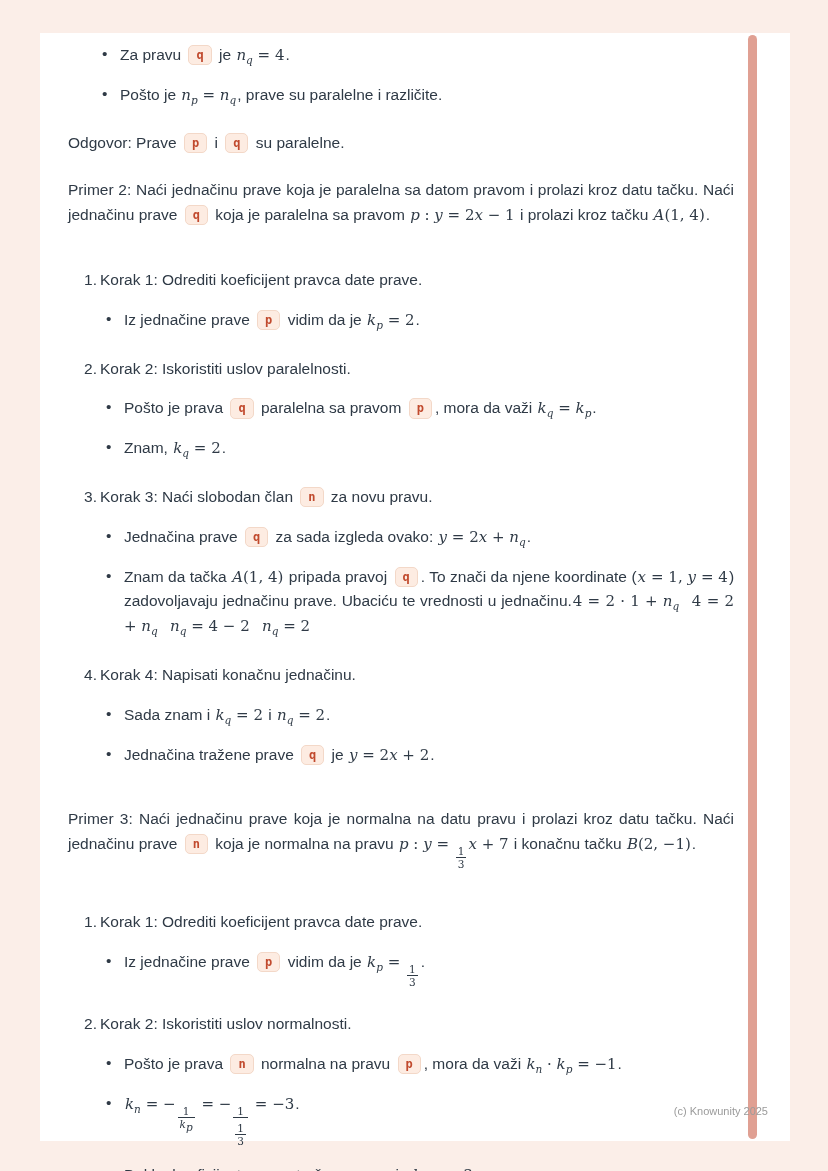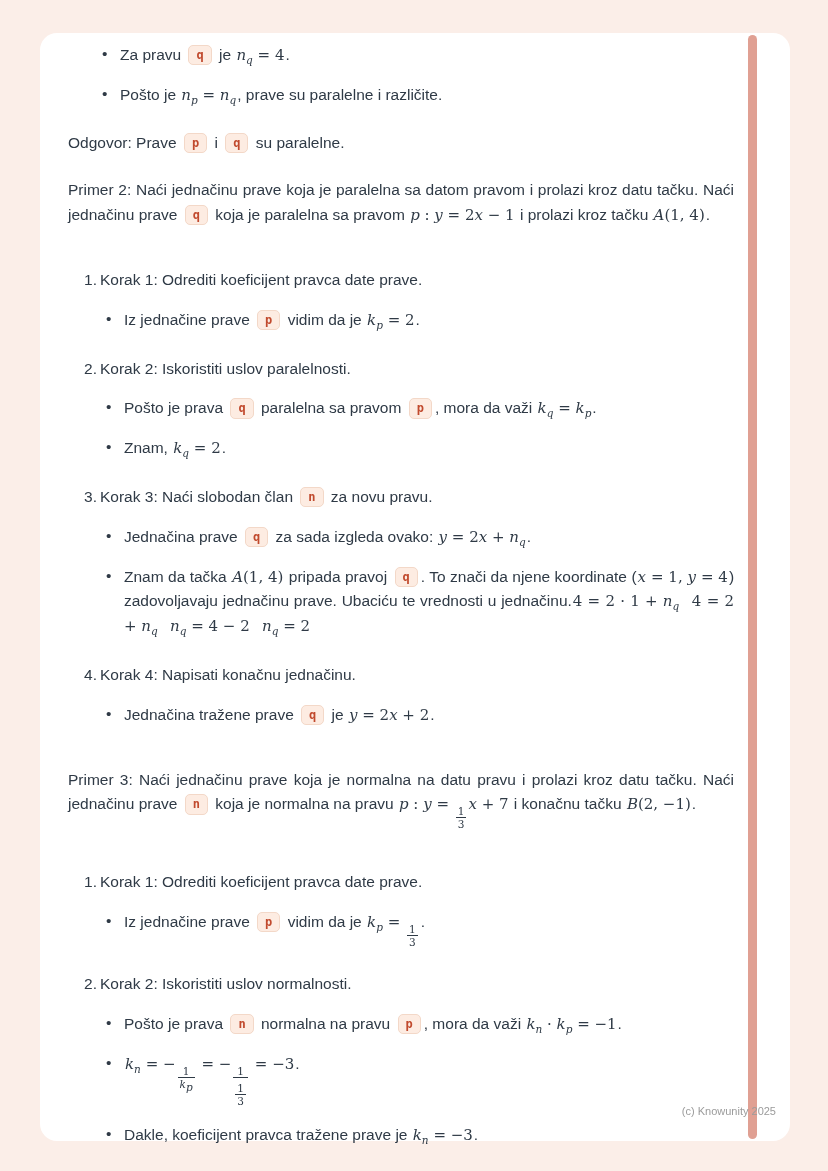--- a/index.html
+++ b/index.html
@@ -4,21 +4,20 @@
 <style>
   html,body{margin:0;padding:0;}
   body{
     width:828px;height:1171px;position:relative;overflow:hidden;
     background:#fbeee8;
     font-family:"Liberation Sans",sans-serif;
   }
   .page-card{
     position:absolute;left:40px;top:33px;width:750px;height:1108px;
     background:#ffffff;
-    border-radius:17px;
   }
   .ribbon{
     position:absolute;top:2px;right:33px;width:9px;height:1104px;
     background:#e0a093;border-radius:5px;
   }
   .content{
     position:relative;
     padding:10px 56px 0 28px;
     color:#2f3a46;font-size:15.5px;line-height:1.6;
   }
@@ -42,21 +41,21 @@
   }
   .math{font-family:"DejaVu Serif",serif;font-size:15px;margin:0 1px;}
   .mi{font-style:italic;}
   .mr{font-style:normal;}
   sub.msub{font-size:10.5px;font-style:italic;line-height:0;font-family:"DejaVu Serif",serif;}
   .frac{display:inline-flex;flex-direction:column;align-items:center;vertical-align:-6px;margin:0 2px;line-height:1.15;}
   .frac .fnum{font-size:10.5px;padding:0 2px;}
   .frac .fden{font-size:10.5px;padding:0 2px;border-top:1px solid #2f3a46;}
   .frac .frac{vertical-align:-4px;margin:1px 0;}
   .watermark{
-    position:absolute;right:14px;bottom:24px;
+    position:absolute;right:22px;bottom:24px;
     font-size:11px;color:#9b9b9b;z-index:5;
   }
 </style>
 </head>
 <body>
 
 <div class="page-card">
   <div class="content">
       <ul class="blist">
         <li class="bitem"><span class="txt">Za pravu </span><code class="badge">q</code><span class="txt"> je </span><span class="math"><span class="mi">n</span><sub class="msub">q</sub><span class="mr"> = 4</span></span><span class="txt">.</span></li>
@@ -81,20 +80,21 @@
         <li class="step">
           <div class="stephead"><strong class="bld">Korak 3: Naći slobodan član </strong><code class="badge">n</code><strong class="bld"> za novu pravu.</strong></div>
           <ul class="blist">
             <li class="bitem"><span class="txt">Jednačina prave </span><code class="badge">q</code><span class="txt"> za sada izgleda ovako: </span><span class="math"><span class="mi">y</span><span class="mr"> = 2</span><span class="mi">x</span><span class="mr"> + </span><span class="mi">n</span><sub class="msub">q</sub></span><span class="txt">.</span></li>
             <li class="bitem"><span class="txt">Znam da tačka </span><span class="math"><span class="mi">A</span><span class="mr">(1, 4)</span></span><span class="txt"> pripada pravoj </span><code class="badge">q</code><span class="txt">. To znači da njene koordinate (</span><span class="math"><span class="mi">x</span><span class="mr"> = 1, </span><span class="mi">y</span><span class="mr"> = 4</span></span><span class="txt">) zadovoljavaju jednačinu prave. Ubaciću te vrednosti u jednačinu.</span><span class="math"><span class="mr">4 = 2 · 1 + </span><span class="mi">n</span><sub class="msub">q</sub><span class="mr">  4 = 2 + </span><span class="mi">n</span><sub class="msub">q</sub><span class="mr">  </span><span class="mi">n</span><sub class="msub">q</sub><span class="mr"> = 4 − 2  </span><span class="mi">n</span><sub class="msub">q</sub><span class="mr"> = 2</span></span></li>
           </ul>
         </li>
         <li class="step">
           <div class="stephead"><strong class="bld">Korak 4: Napisati konačnu jednačinu.</strong></div>
           <ul class="blist">
+            <li class="bitem"><span class="txt">Sada znam i </span><span class="math"><span class="mi">k</span><sub class="msub">q</sub><span class="mr"> = 2</span></span><span class="txt"> i </span><span class="math"><span class="mi">n</span><sub class="msub">q</sub><span class="mr"> = 2</span></span><span class="txt">.</span></li>
             <li class="bitem"><span class="txt">Jednačina tražene prave </span><code class="badge">q</code><span class="txt"> je </span><span class="math"><span class="mi">y</span><span class="mr"> = 2</span><span class="mi">x</span><span class="mr"> + 2</span></span><span class="txt">.</span></li>
           </ul>
         </li>
       </ol>
       <p class="para"><strong class="bld">Primer 3: Naći jednačinu prave koja je normalna na datu pravu i prolazi kroz datu tačku.</strong><span class="txt"> Naći jednačinu prave </span><code class="badge">n</code><span class="txt"> koja je normalna na pravu </span><span class="math"><span class="mi">p</span><span class="mr"> : </span><span class="mi">y</span><span class="mr"> = </span><span class="frac">
             <span class="fnum"><span class="mr">1</span></span>
             <span class="fden"><span class="mr">3</span></span>
           </span><span class="mi">x</span><span class="mr"> + 7</span></span><span class="txt"> i konačnu tačku </span><span class="math"><span class="mi">B</span><span class="mr">(2, −1)</span></span><span class="txt">.</span></p>
       <ol class="steps">
         <li class="step">

